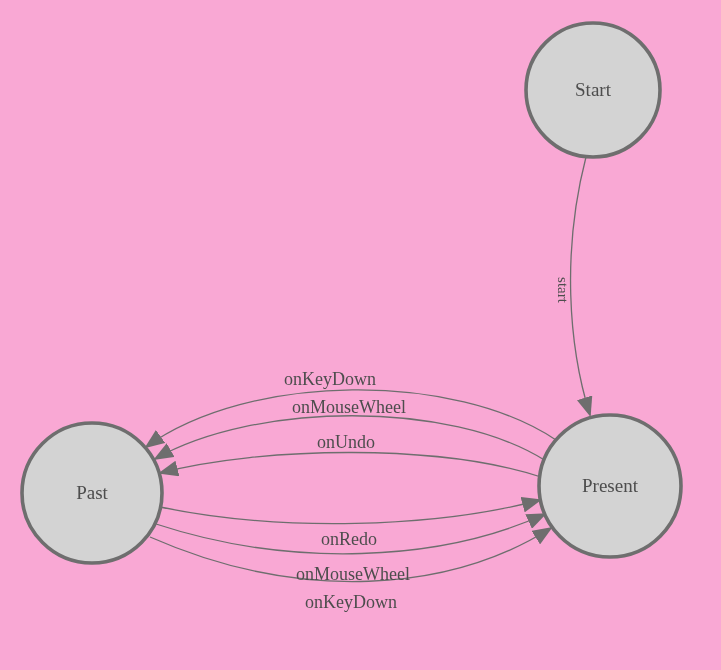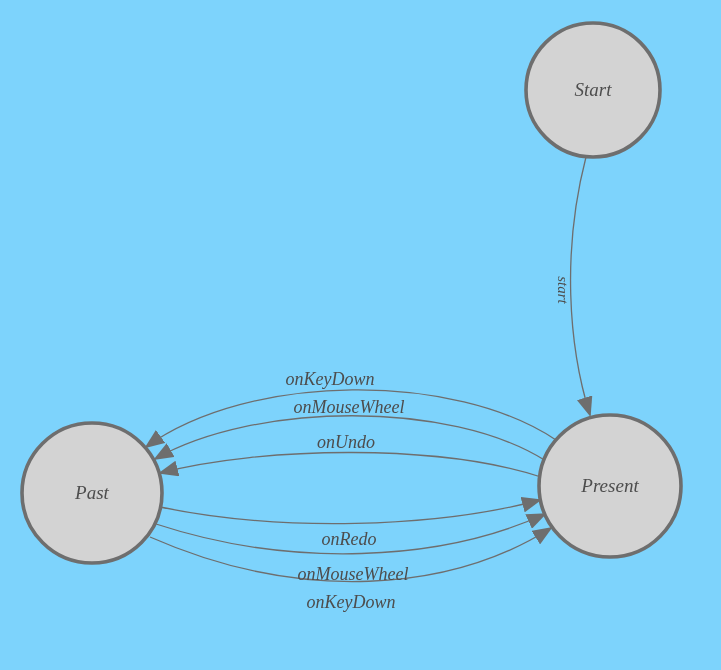--- a/index.html
+++ b/index.html
@@ -7,22 +7,21 @@
     padding: 0;
     background: #ffffff;
     width: 721px;
     height: 670px;
     overflow: hidden;
   }
   .canvas-wrap {
     position: relative;
     width: 721px;
     height: 670px;
-    background: #7dd3fc;
-    font-style: italic;
+    background: #f9a8d4;
   }
   svg { display: block; }
   .edge {
     fill: none;
     stroke: #6e6e6e;
     stroke-width: 1.3;
   }
   .node {
     fill: #d3d3d3;
     stroke: #6e6e6e;

